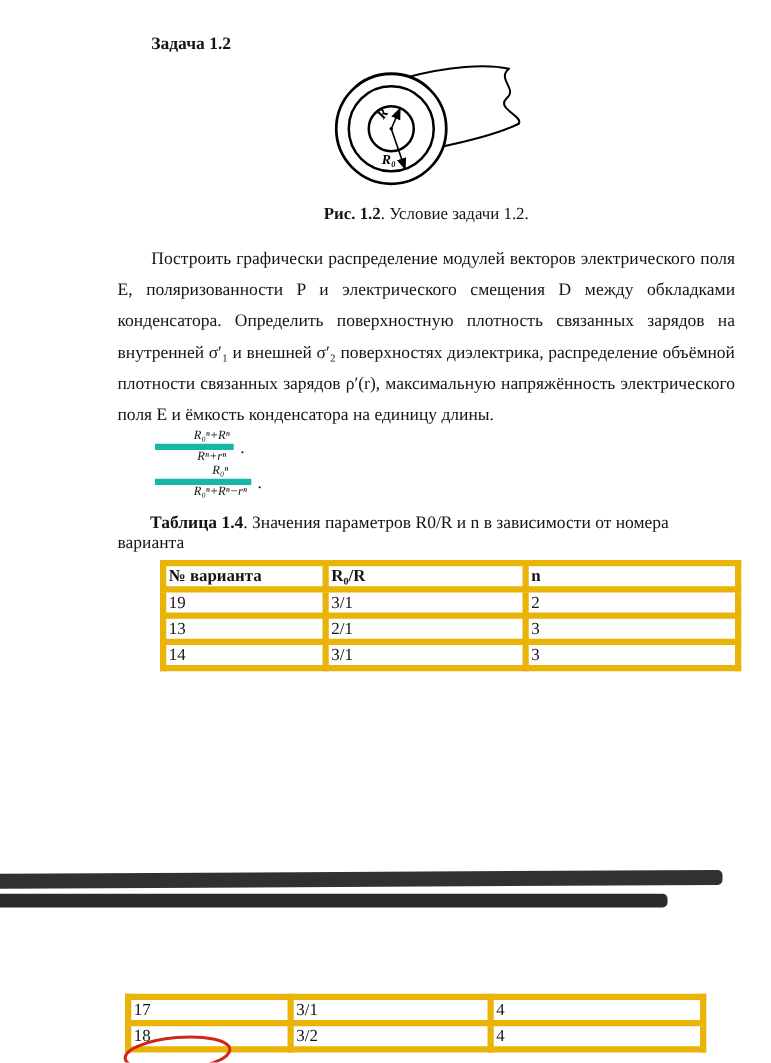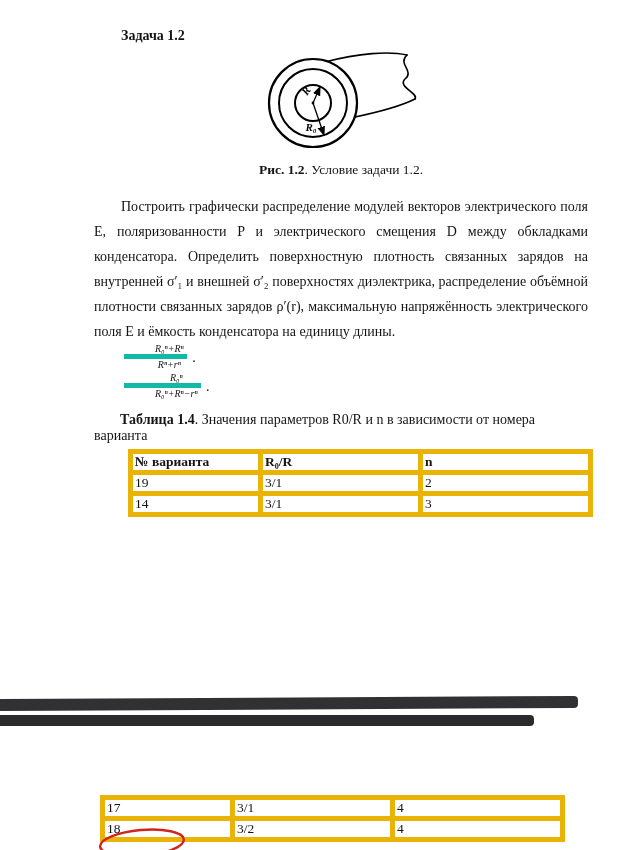--- a/index.html
+++ b/index.html
@@ -106,20 +106,25 @@
       <th>№ варианта</th>
       <th>R₀/R</th>
       <th>n</th>
     </tr>
     <tr>
       <td>19</td>
       <td>3/1</td>
       <td>2</td>
     </tr>
     <tr>
+      <td>13</td>
+      <td>2/1</td>
+      <td>3</td>
+    </tr>
+    <tr>
       <td>14</td>
       <td>3/1</td>
       <td>3</td>
     </tr>
   </tbody>
     </table>
 
 </div>
 
 <div class="break-bar1"></div>

